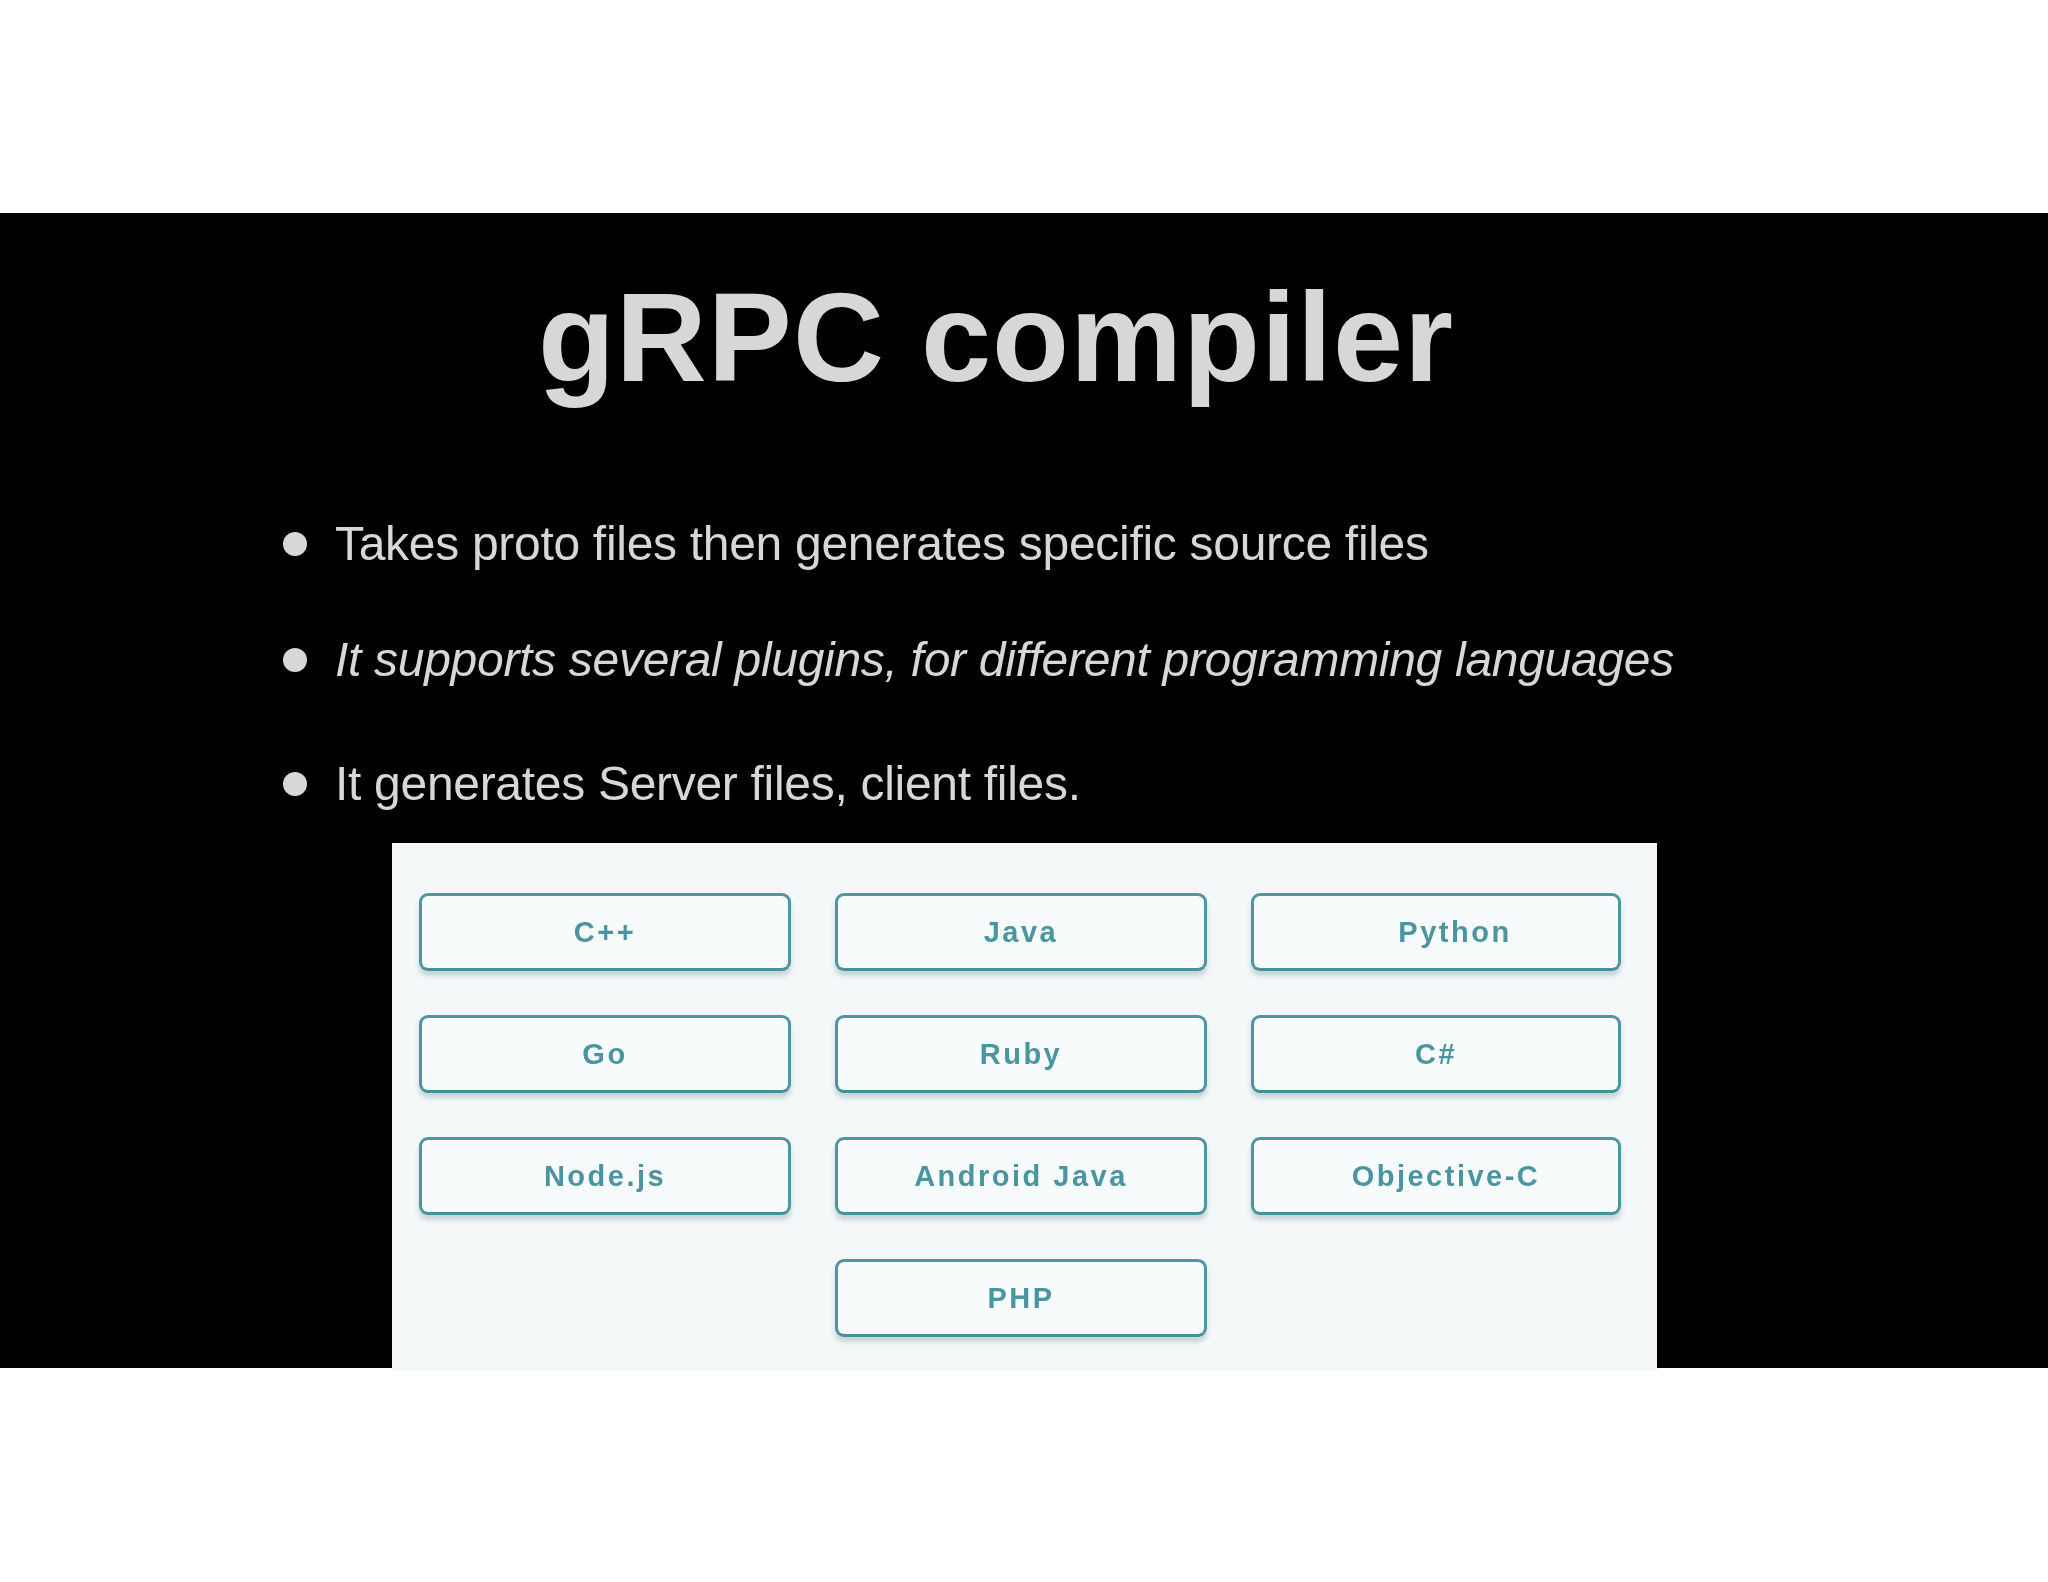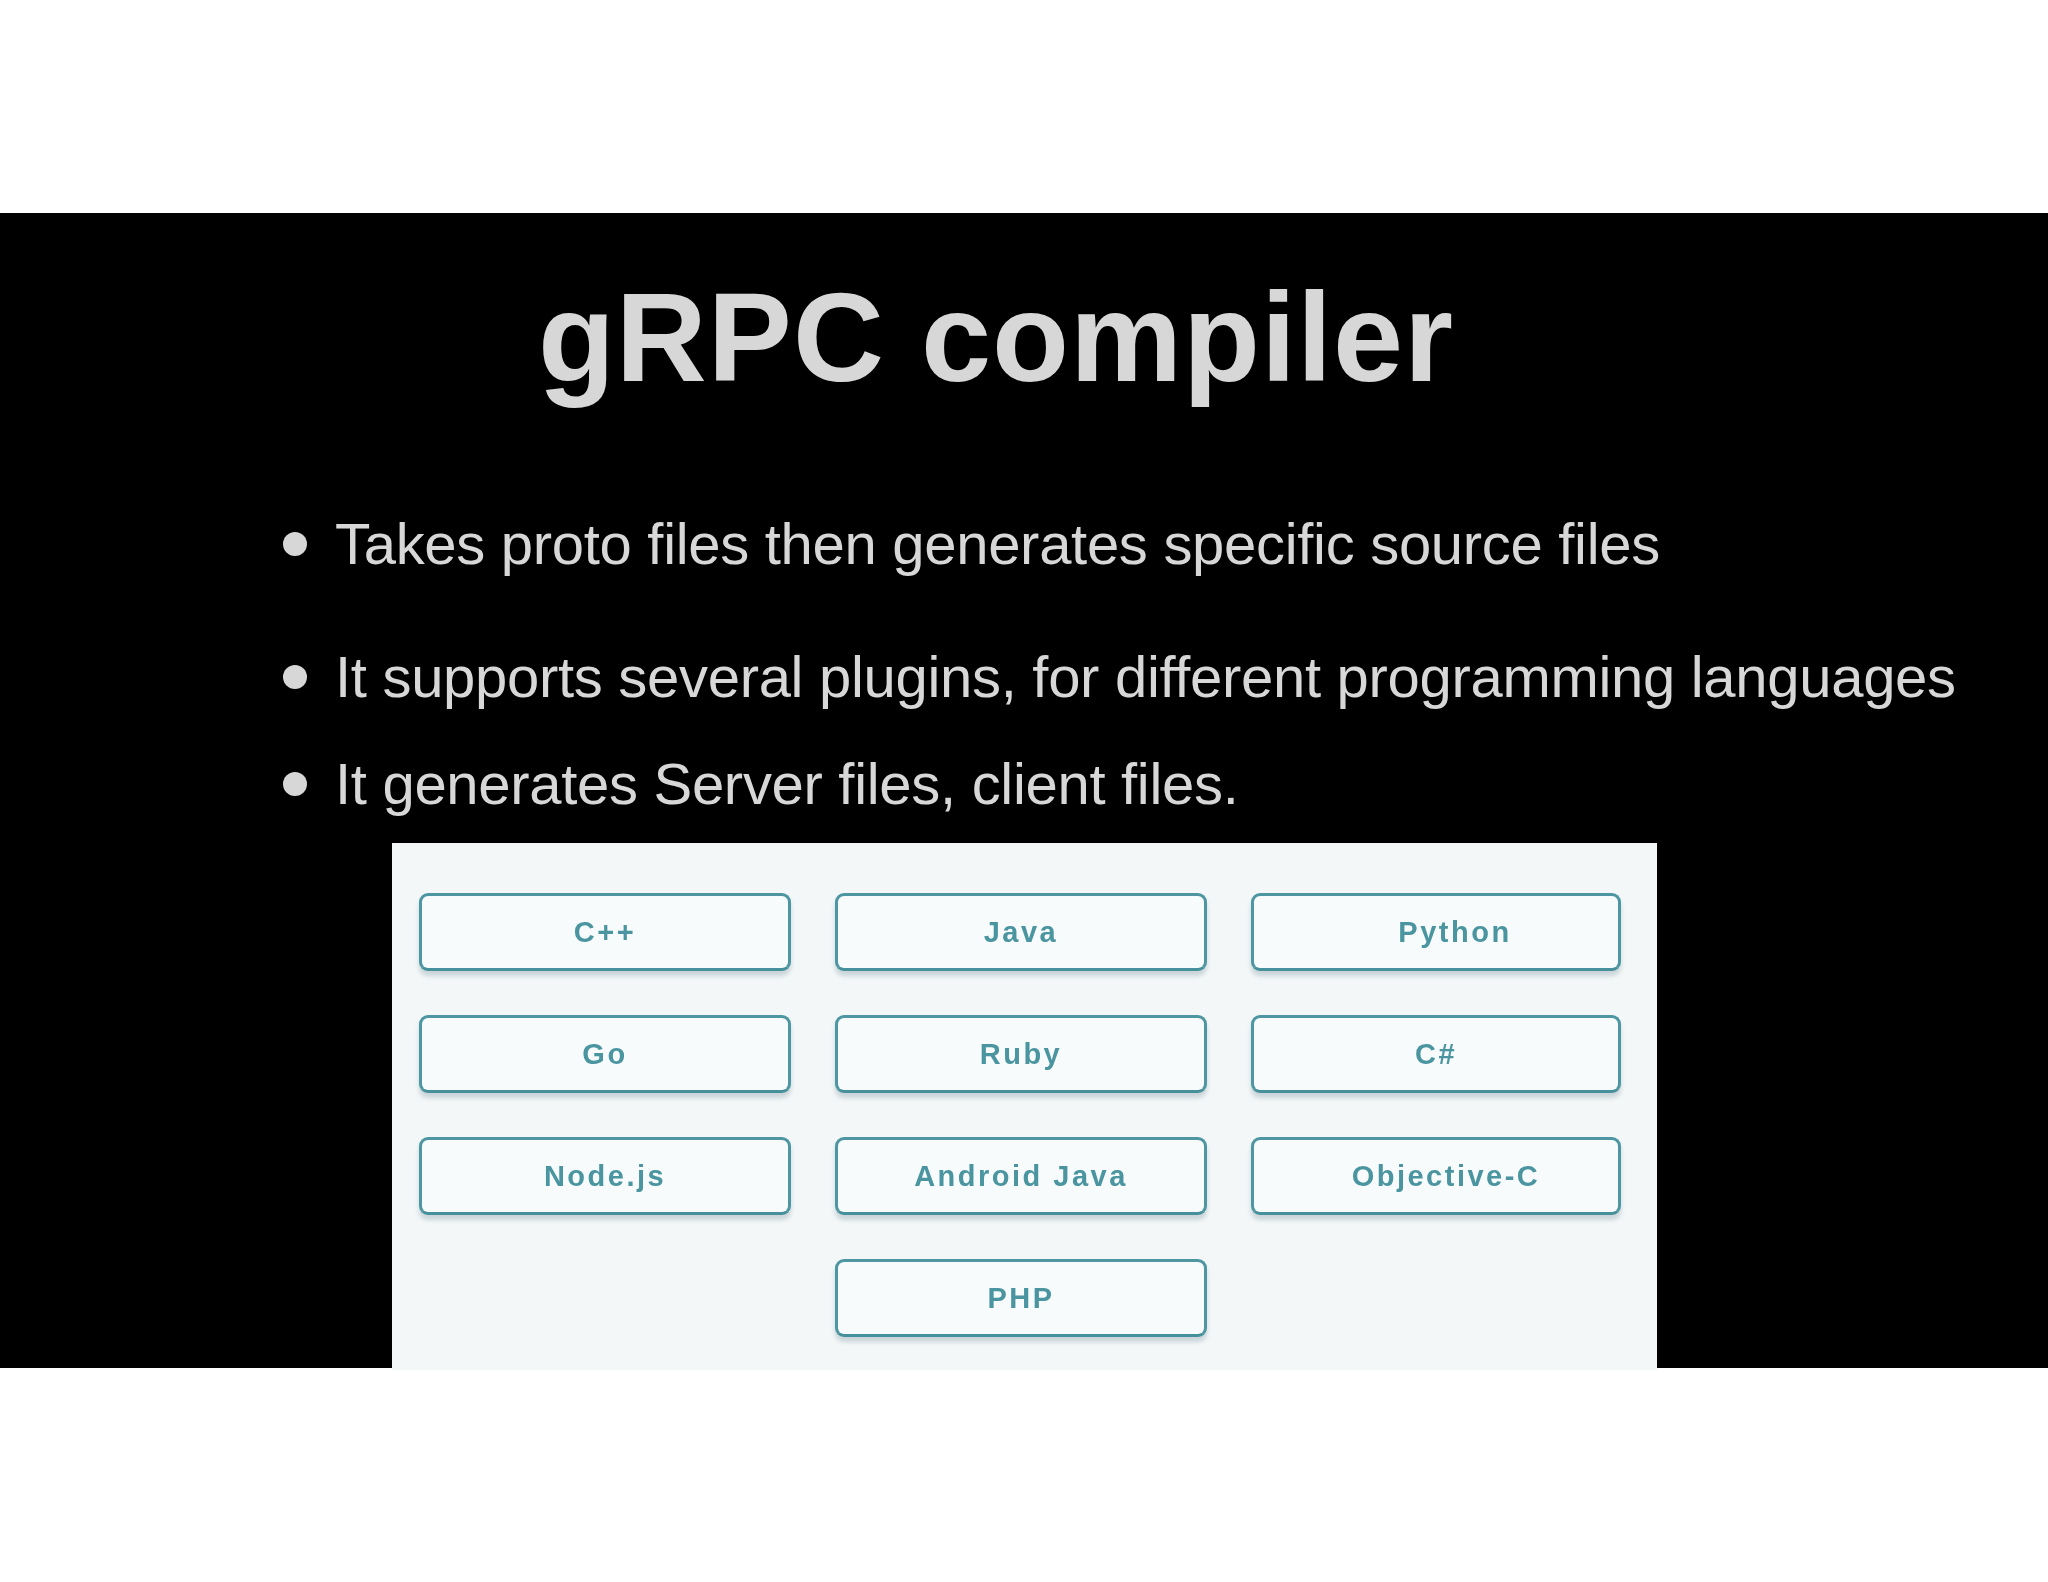--- a/index.html
+++ b/index.html
@@ -43,21 +43,21 @@
     white-space: nowrap;
   }
   .bullet-dot {
     width: 24px; height: 24px;
     border-radius: 50%;
     background: #d7d7d7;
     margin-right: 28px;
     flex: 0 0 auto;
   }
   .bullet-text {
-    font-size: 58px;
+    font-size: 48px;
     line-height: 62px;
     font-weight: 400;
     letter-spacing: -0.3px;
     color: #d7d7d7;
   }
 
   
   .languages-panel {
     position: absolute;
     left: 392px; top: 843px;
@@ -95,21 +95,21 @@
 
 <div class="slide-band"></div>
 
 <h1 class="slide-title">gRPC compiler</h1>
 
 <div class="bullet-list">
     <div class="bullet-item" style="top: 513px;">
       <span class="bullet-dot"></span>
       <span class="bullet-text">Takes proto files then generates specific source files</span>
     </div>
-    <div class="bullet-item" style="top: 646px;">
+    <div class="bullet-item" style="top: 629px; font-style: italic;">
       <span class="bullet-dot"></span>
       <span class="bullet-text">It supports several plugins, for different programming languages</span>
     </div>
     <div class="bullet-item" style="top: 753px;">
       <span class="bullet-dot"></span>
       <span class="bullet-text">It generates Server files, client files.</span>
     </div>
   </div>
 
 <div class="languages-panel">

